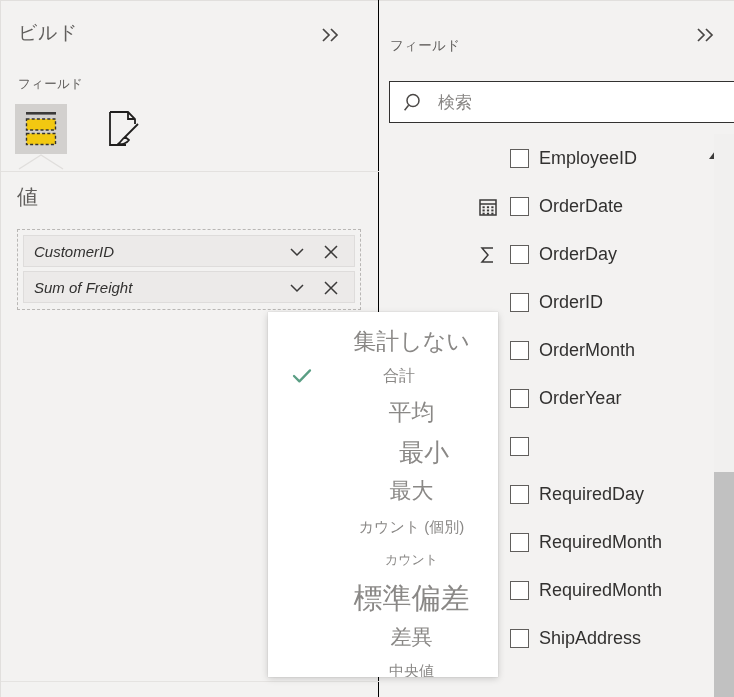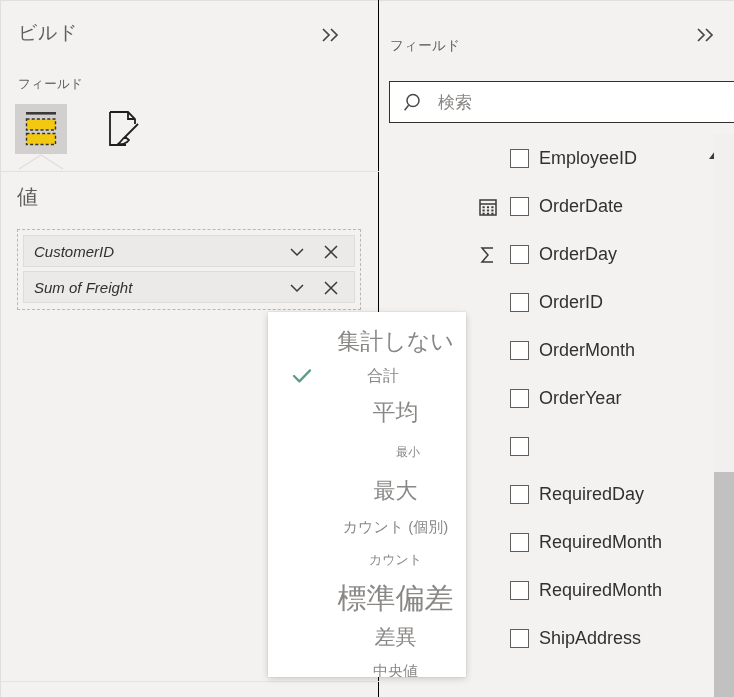--- a/index.html
+++ b/index.html
@@ -243,21 +243,21 @@
     left: 714px; top: 472px;
     width: 20px; height: 225px;
     background: #c1c1c1;
     cursor: pointer;
   }
 
   
   #agg-menu {
     position: absolute;
     left: 268px; top: 312px;
-    width: 198px; height: 365px;
+    width: 230px; height: 365px;
     background: #ffffff;
     box-shadow: 0 1.6px 7px rgba(0,0,0,.18), 0 0 1px rgba(0,0,0,.20);
     box-sizing: border-box;
     padding-top: 9px;
     overflow: hidden;
   }
   .menu-item {
     position: relative;
     cursor: pointer;
     color: #8a8886;
@@ -453,21 +453,21 @@
       </div>
       <div class="menu-item" style="height: 30px; line-height: 30px; font-size: 16px; padding-left: 32px;">
         <span class="menu-check" style="top: 4px;"><svg width="22" height="22" viewBox="0 0 22 22">
             <path d="M3 11 L8.4 16.4 L19 5.4" fill="none" stroke="#5a9e84" stroke-width="2.3" stroke-linecap="round" stroke-linejoin="round"></path>
           </svg></span>
         <span class="mi-text">合計</span>
       </div>
       <div class="menu-item" style="height: 42px; line-height: 42px; font-size: 23px;">
         <span class="mi-text">平均</span>
       </div>
-      <div class="menu-item" style="height: 38px; line-height: 38px; font-size: 12px; margin-left: 25px;">
+      <div class="menu-item" style="height: 38px; line-height: 38px; font-size: 25px; margin-left: 25px;">
         <span class="mi-text">最小</span>
       </div>
       <div class="menu-item" style="height: 40px; line-height: 40px; font-size: 22px;">
         <span class="mi-text">最大</span>
       </div>
       <div class="menu-item" style="height: 32px; line-height: 32px; font-size: 15px;">
         <span class="mi-text">カウント (個別)</span>
       </div>
       <div class="menu-item" style="height: 34px; line-height: 34px; font-size: 13px;">
         <span class="mi-text">カウント</span>

